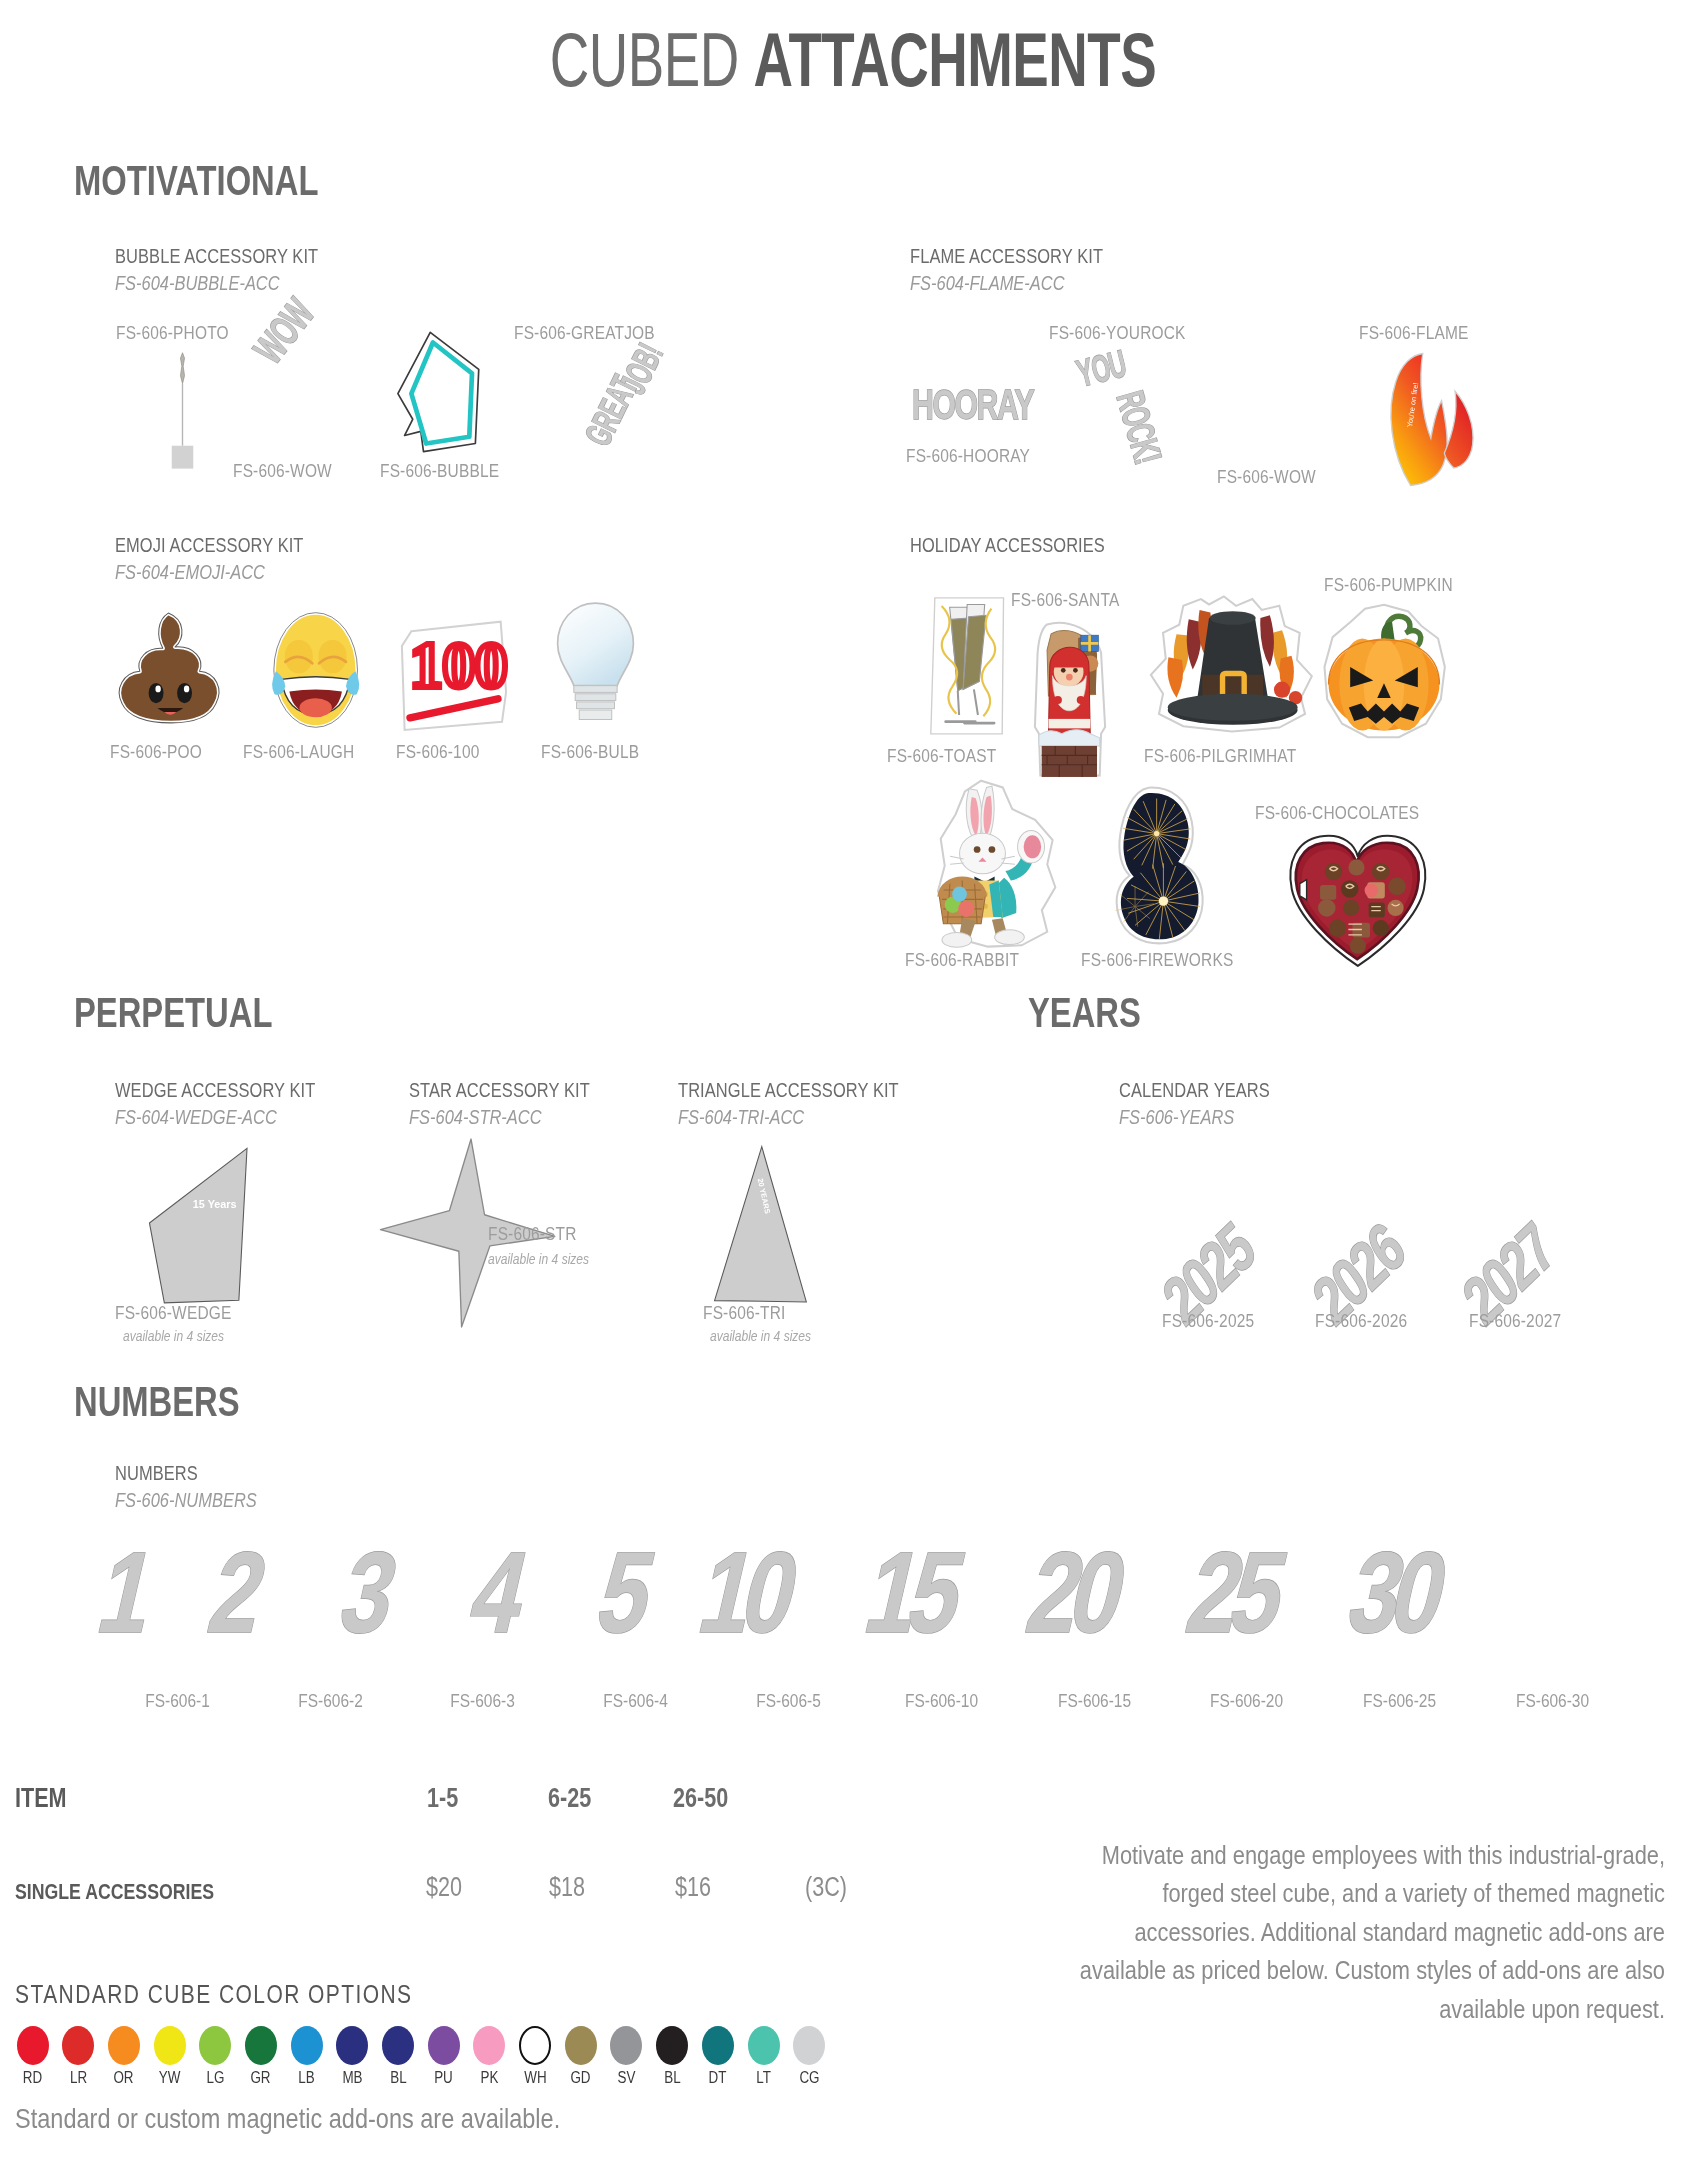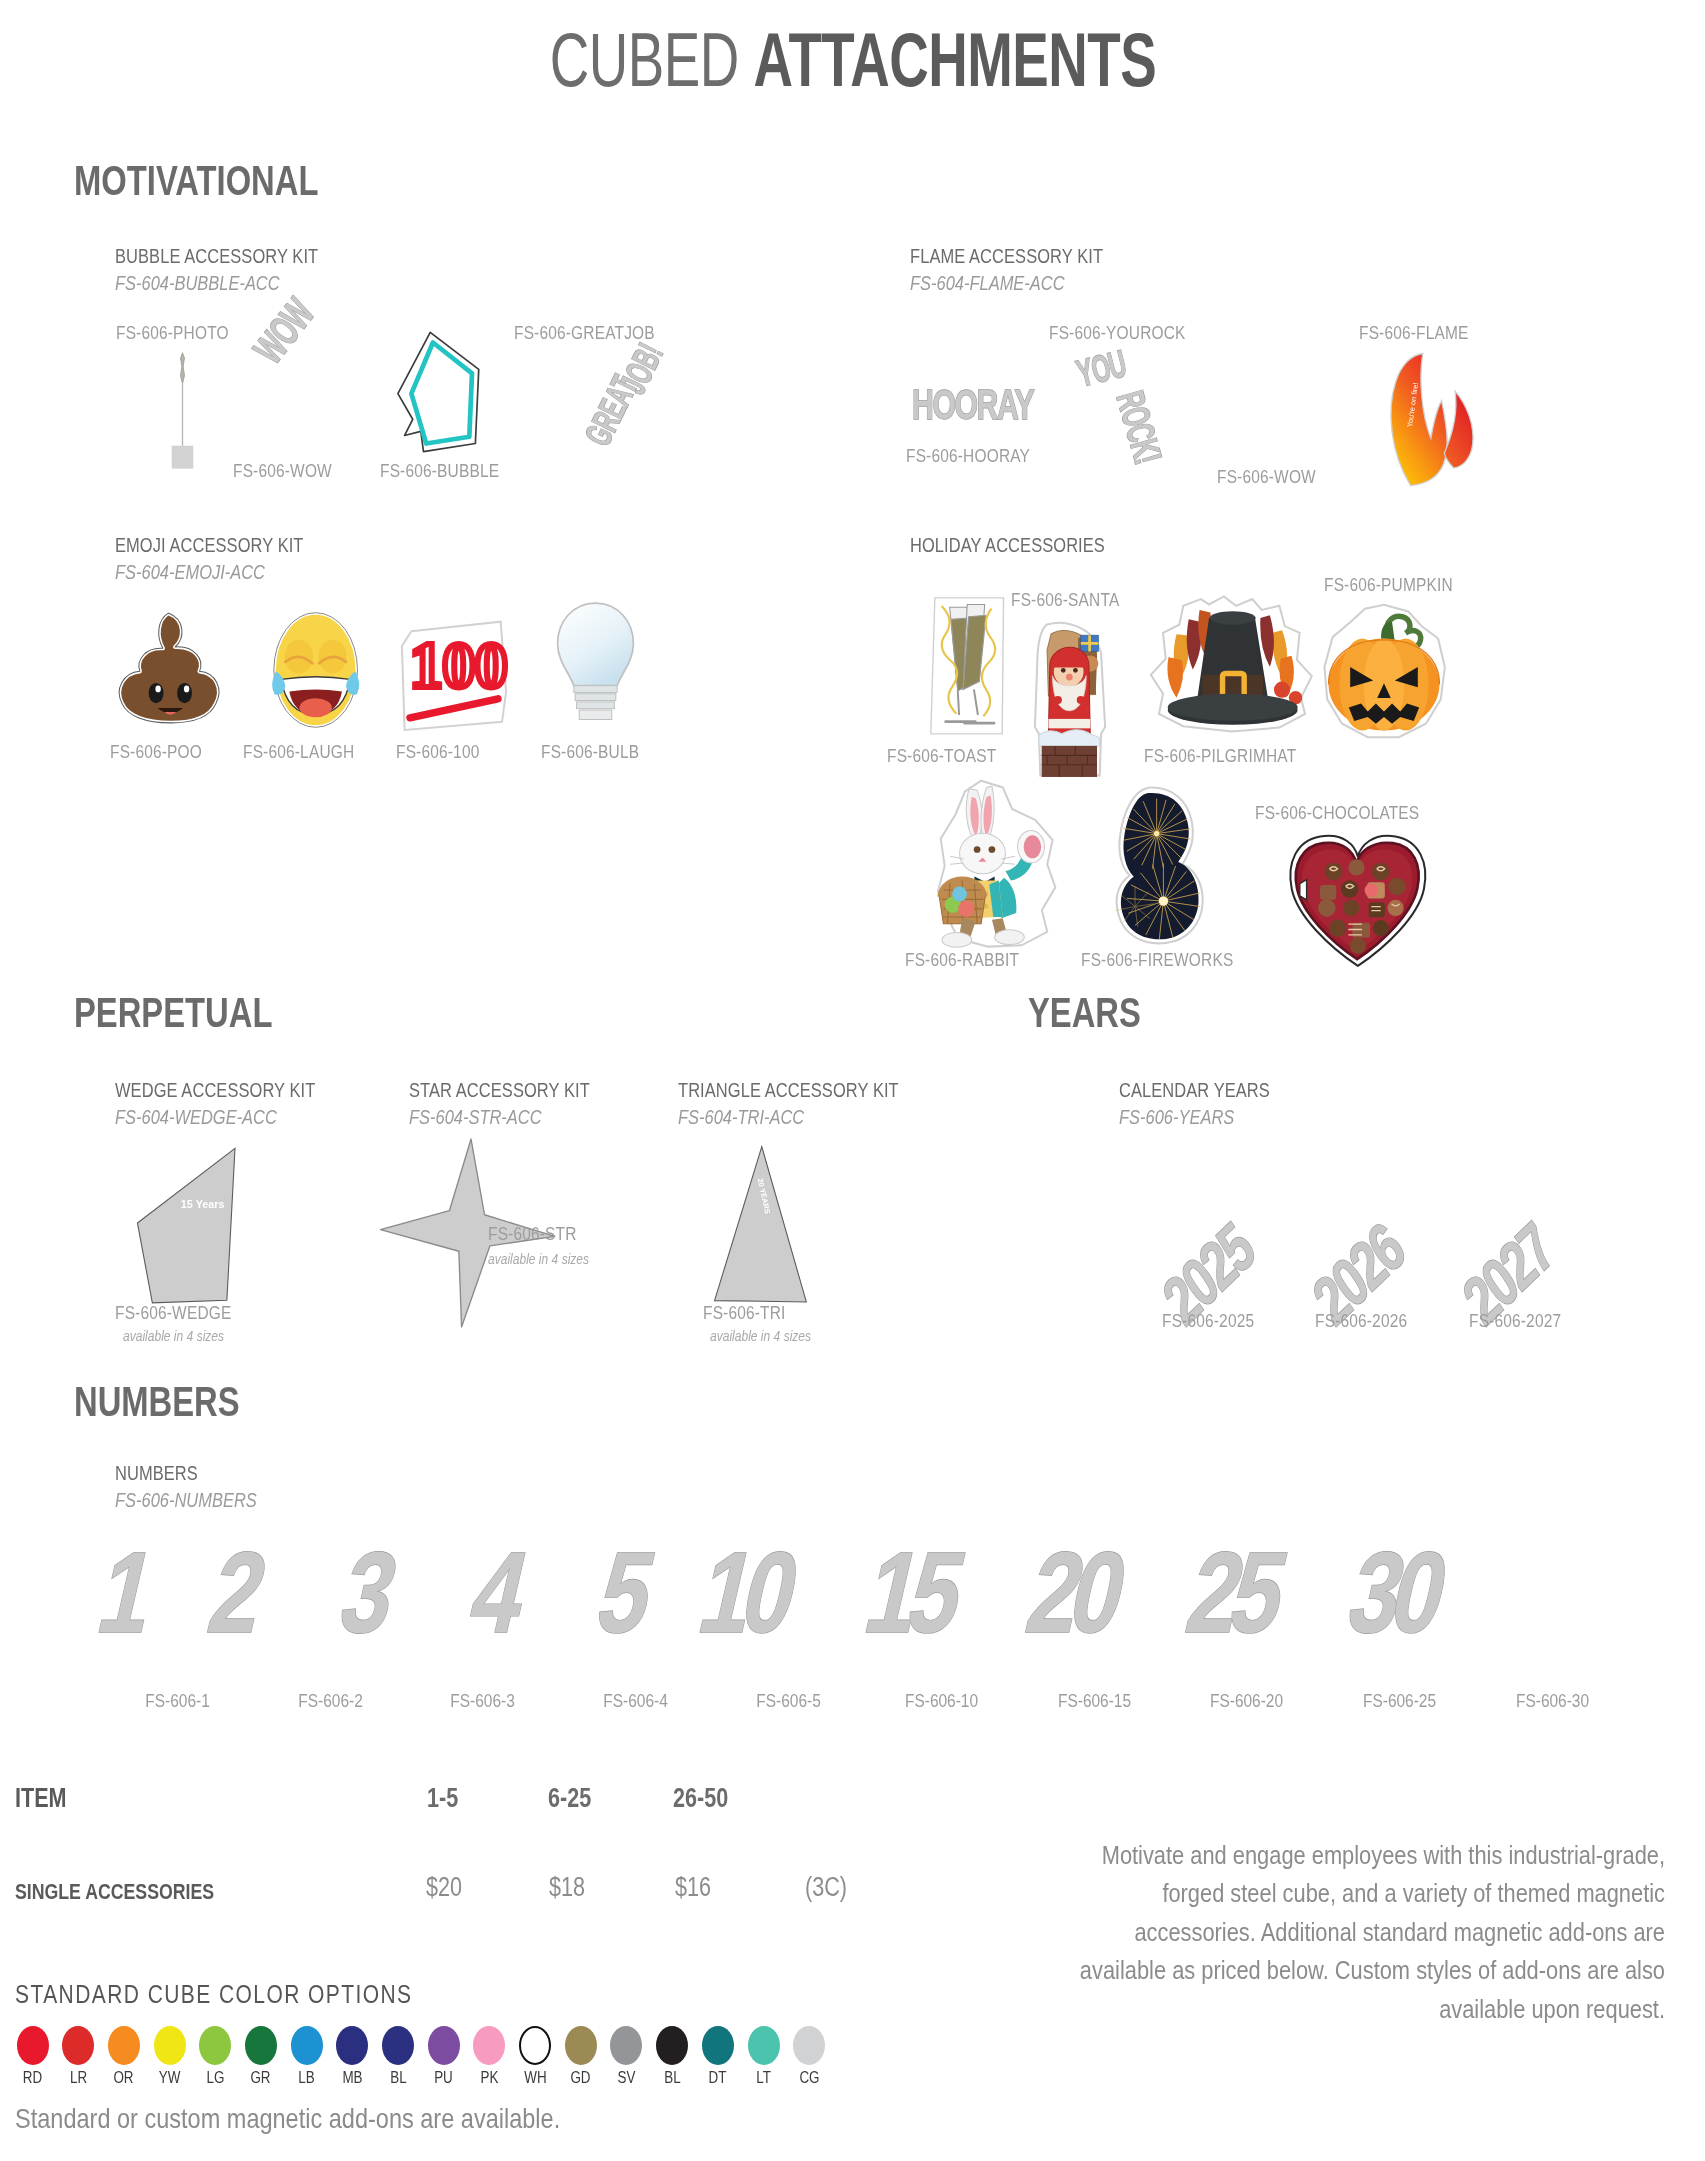--- a/index.html
+++ b/index.html
@@ -617,21 +617,21 @@
 
   <div class="kit-title" style="left:115px; top:1079px;">WEDGE ACCESSORY KIT</div>
   <div class="kit-sku" style="left:115px; top:1106px;">FS-604-WEDGE-ACC</div>
 
   <div class="kit-title" style="left:409px; top:1079px;">STAR ACCESSORY KIT</div>
   <div class="kit-sku" style="left:409px; top:1106px;">FS-604-STR-ACC</div>
 
   <div class="kit-title" style="left:678px; top:1079px;">TRIANGLE ACCESSORY KIT</div>
   <div class="kit-sku" style="left:678px; top:1106px;">FS-604-TRI-ACC</div>
 
-  <div class="art" style="left:132px; top:1143px;">
+  <div class="art" style="left:144px; top:1143px;">
     <svg width="122" height="166" viewBox="0 0 180 245">
       <path d="M8 118 L152 8 L140 232 L30 236 Z" fill="#CDCDCD" stroke="#5a5a5a" stroke-width="1.6"></path>
       <text x="72" y="96" fill="#ffffff" font-size="16" font-weight="700" font-family="'Liberation Sans',sans-serif">15 Years</text>
     </svg>
   </div>
   <div class="code" style="left:115px; top:1303px;">FS-606-WEDGE</div>
   <div class="sizes" style="left:123px; top:1328px;">available in 4 sizes</div>
 
   <div class="art" style="left:371px; top:1135px;">
     <svg width="196" height="196" viewBox="0 0 290 290">

